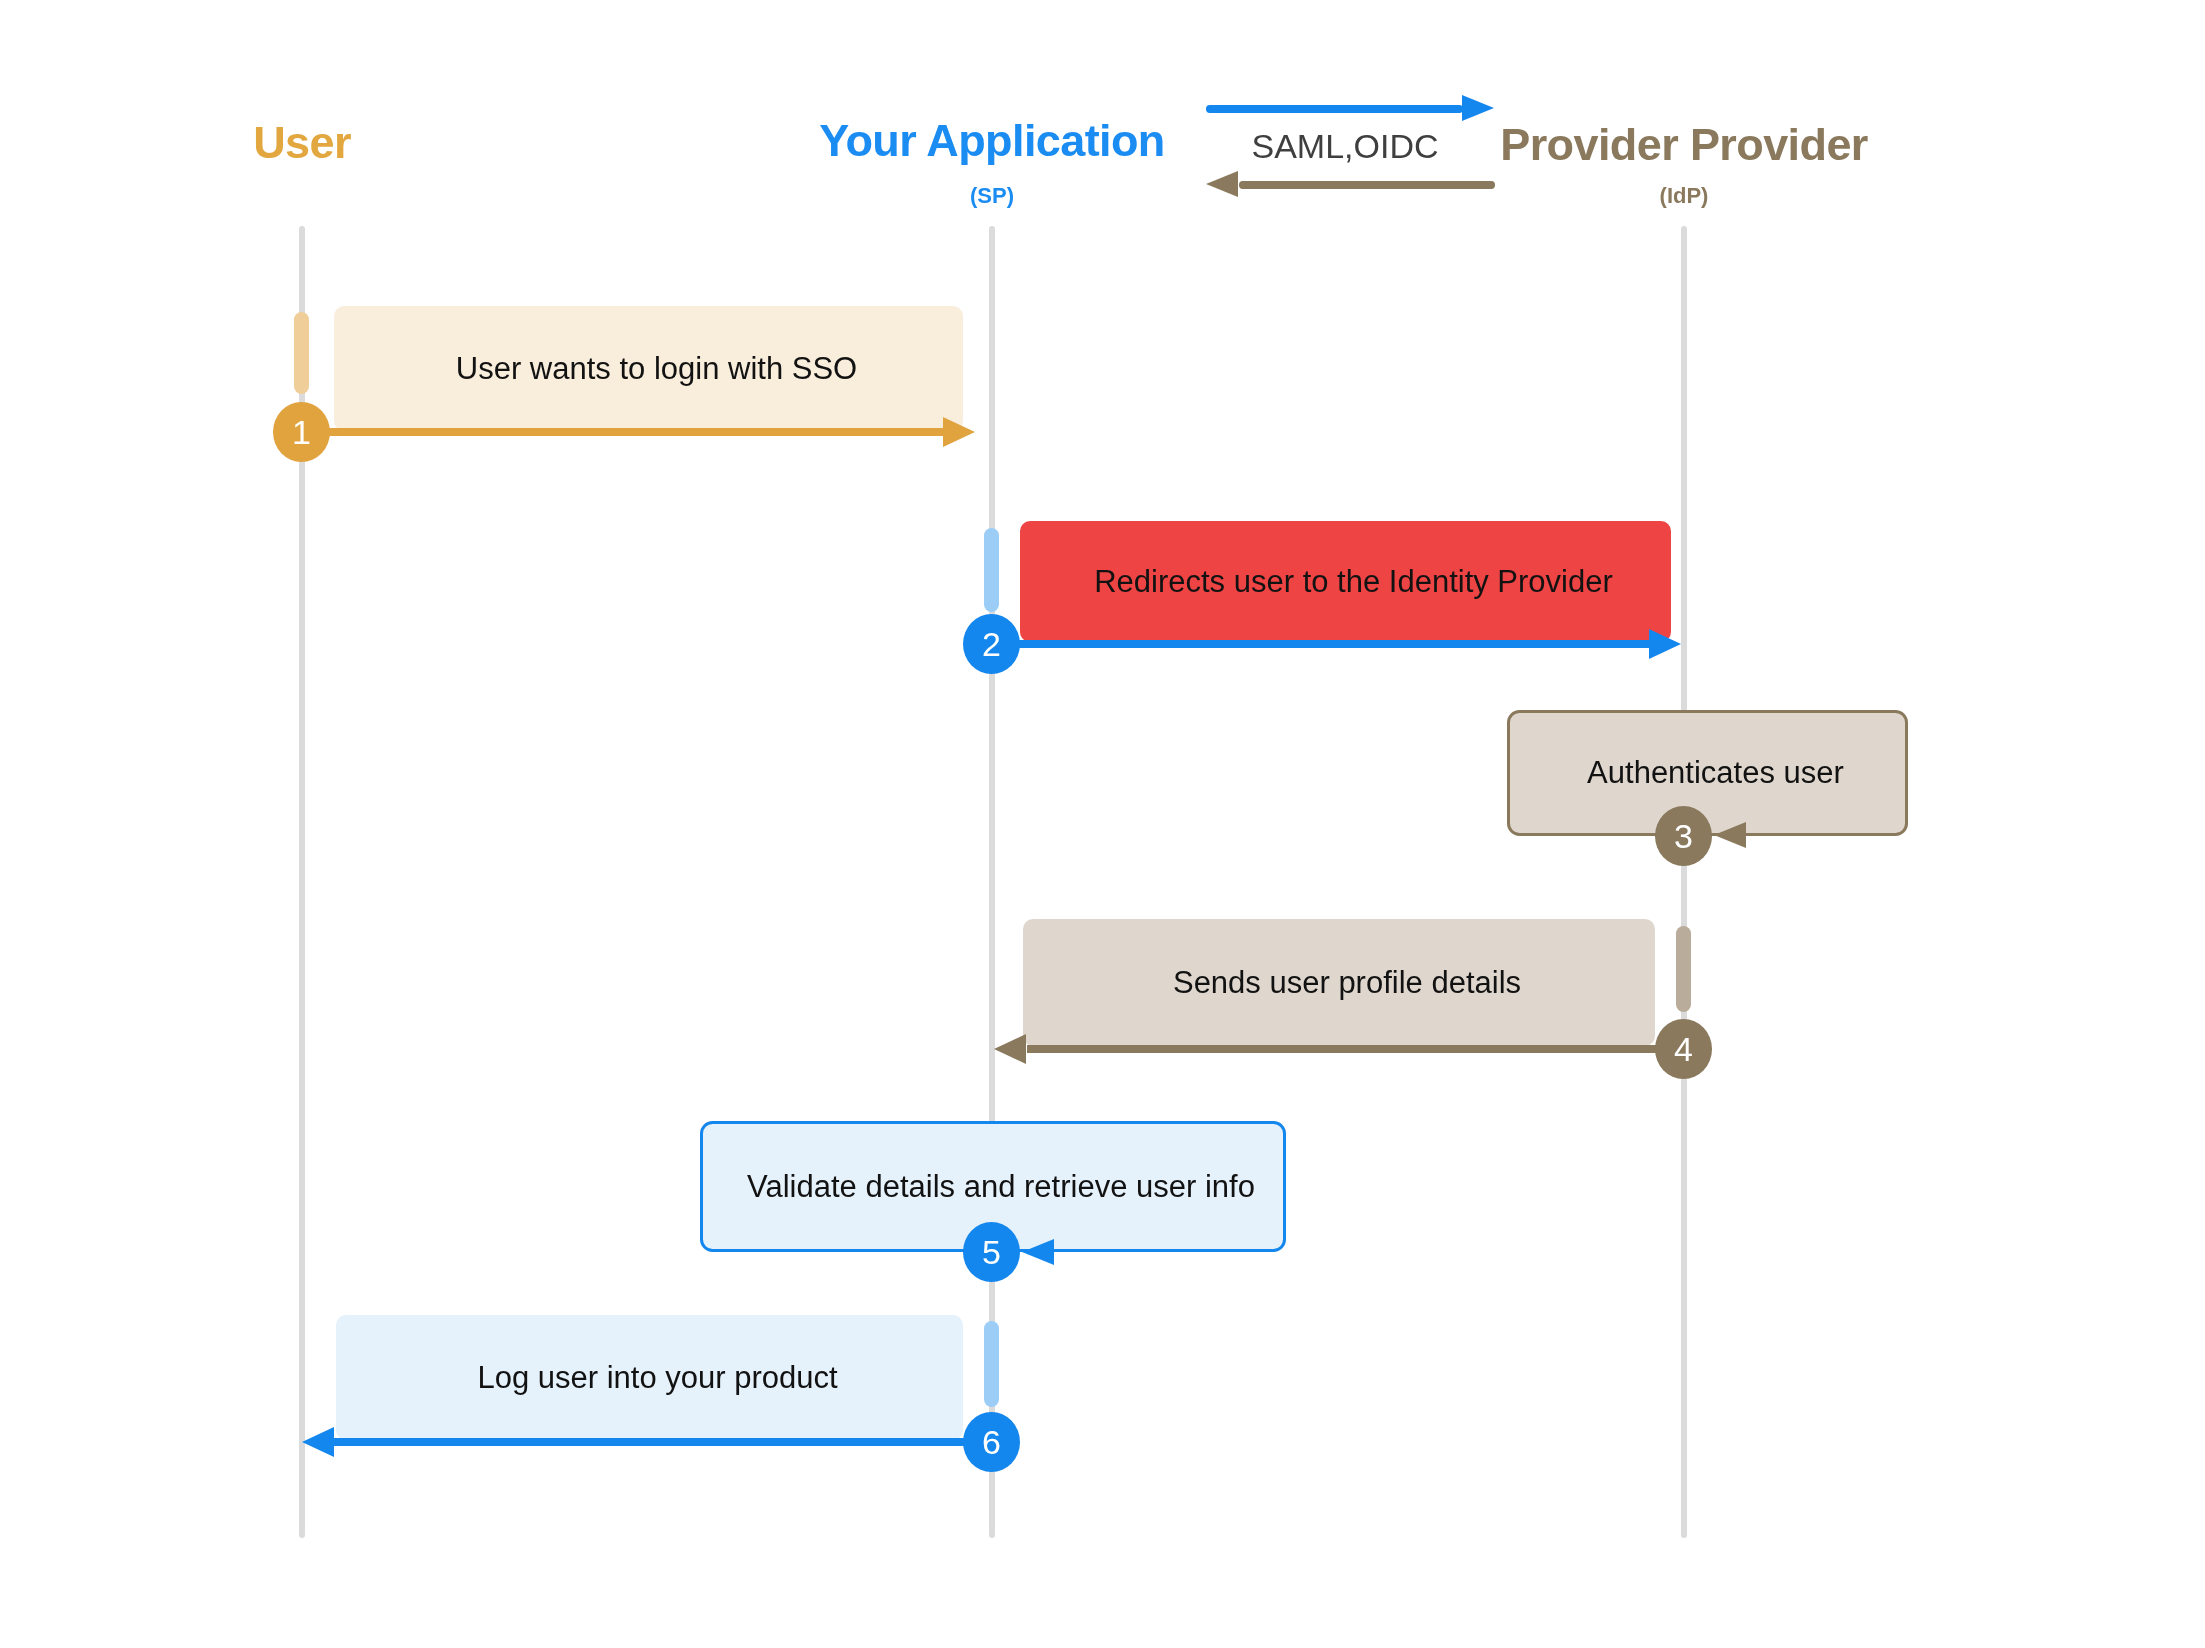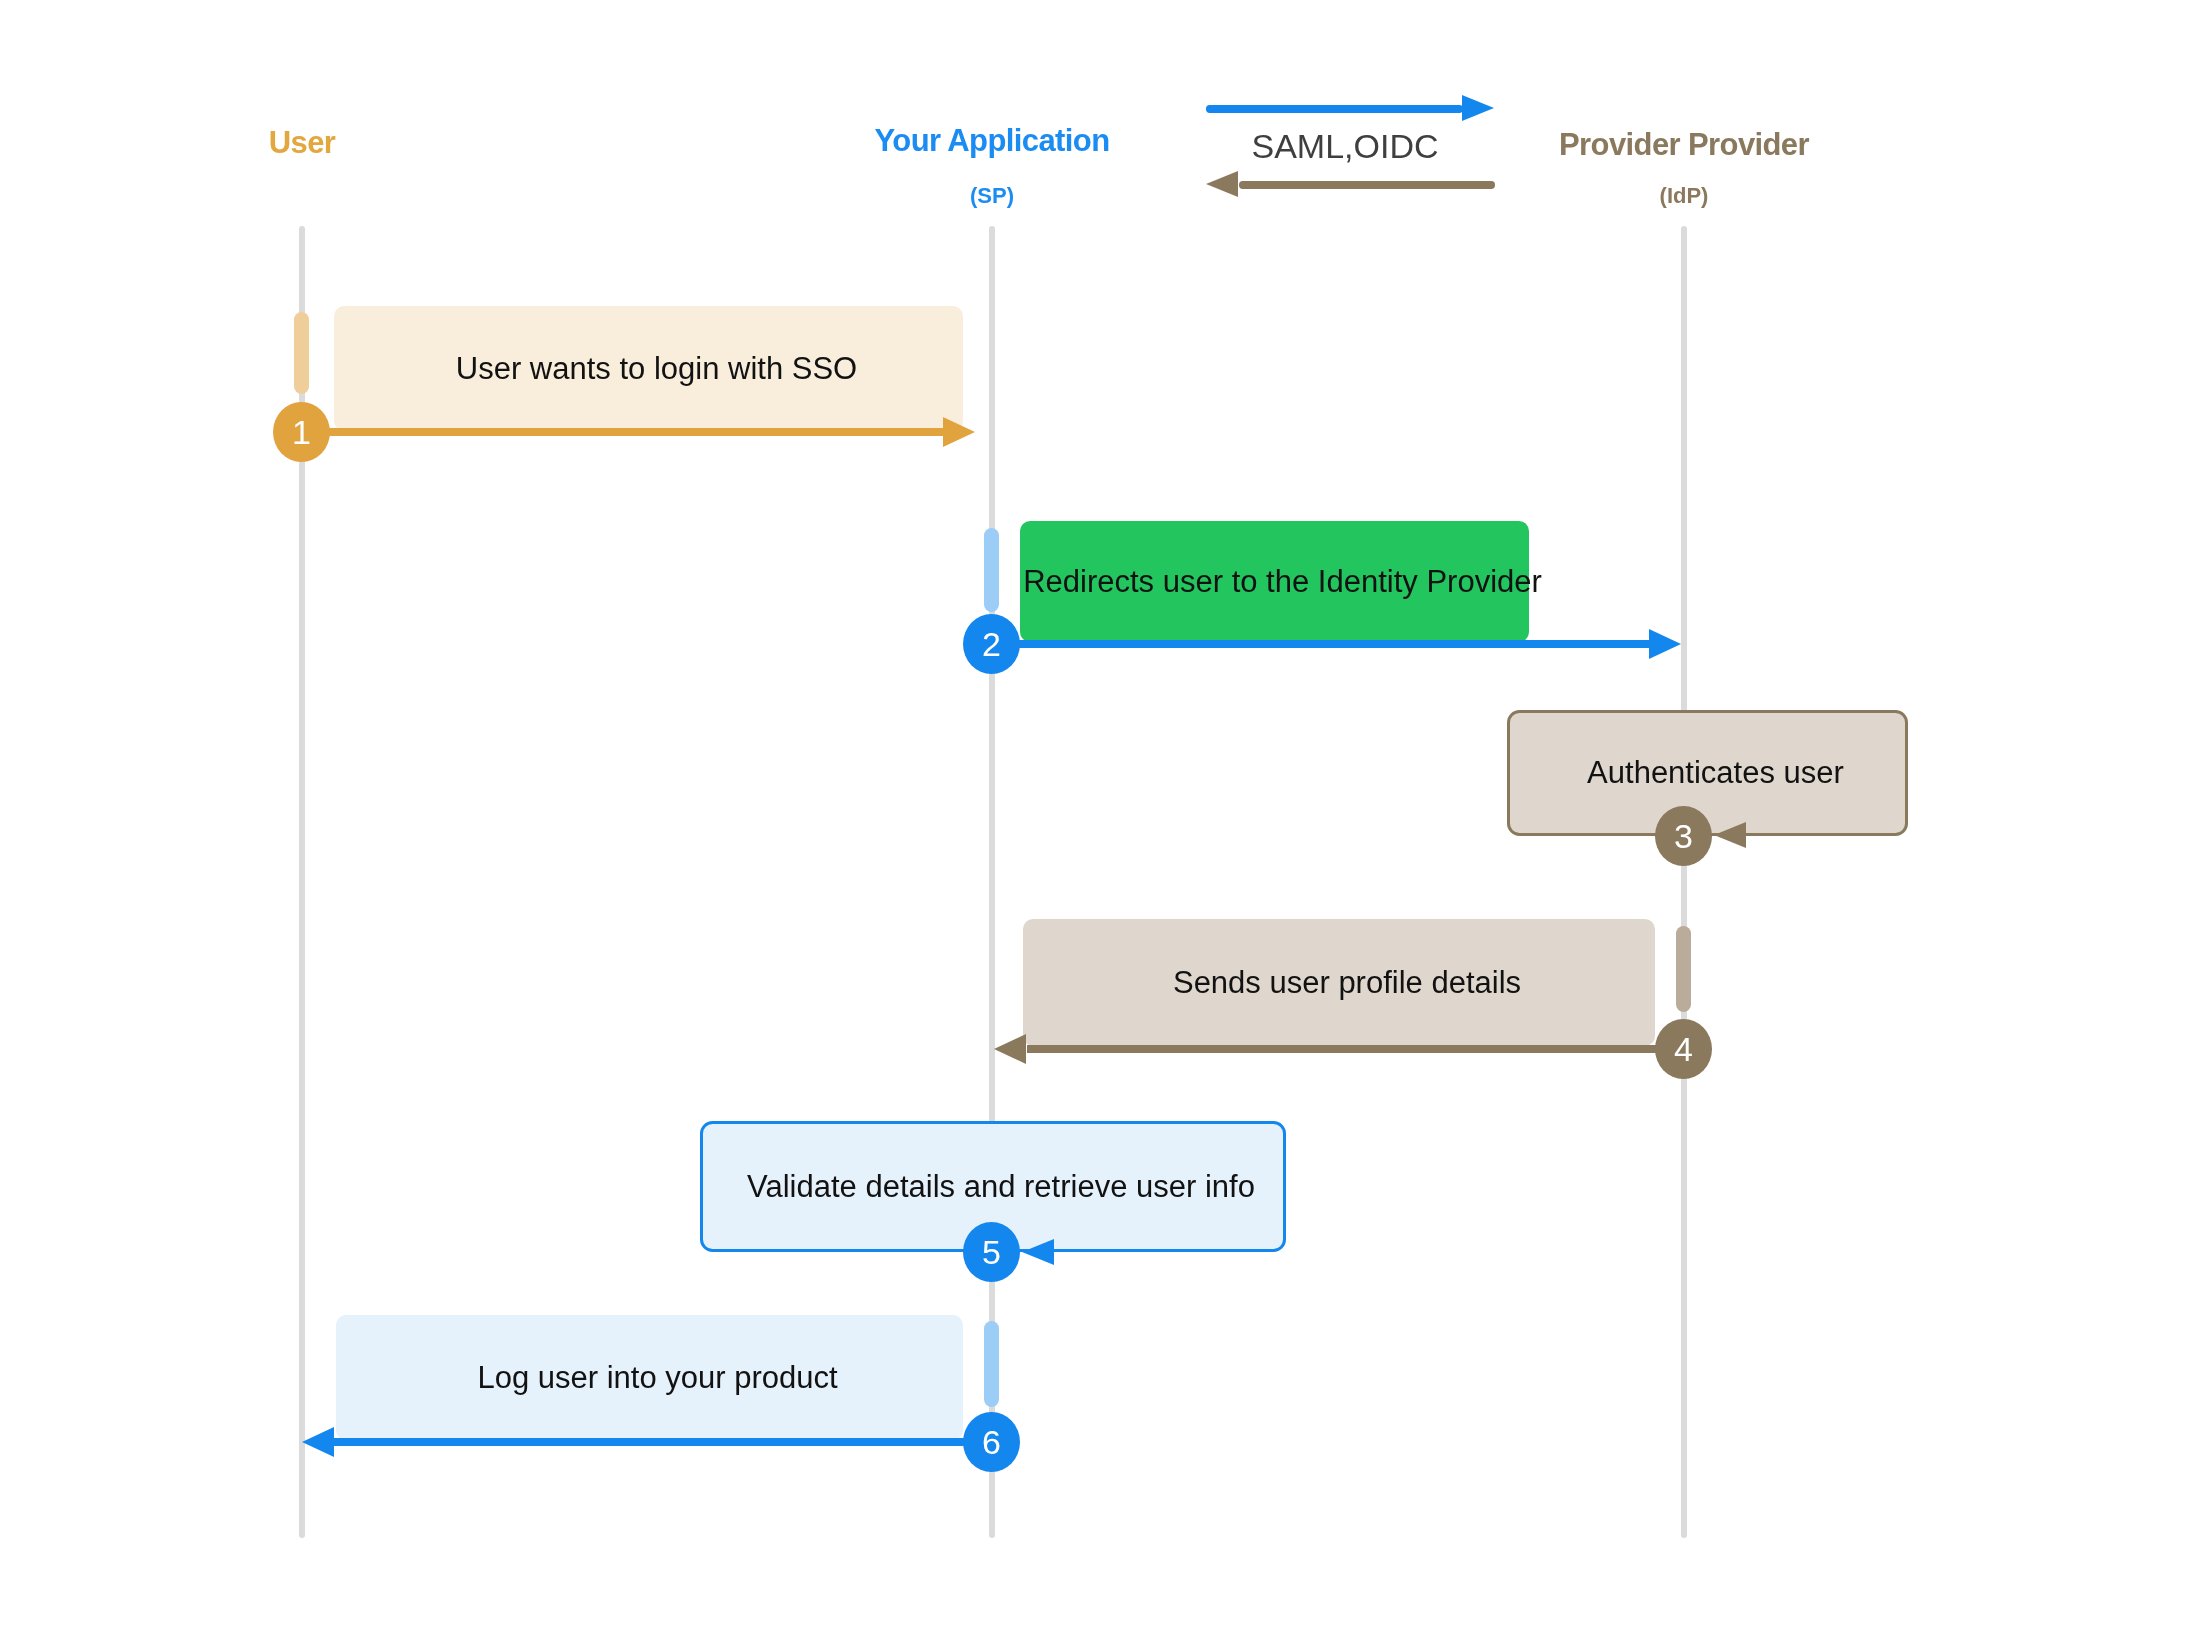--- a/index.html
+++ b/index.html
@@ -6,40 +6,40 @@
   .canvas{
     position:relative;width:2205px;height:1649px;background:#ffffff;overflow:hidden;
     font-family:"Liberation Sans", sans-serif;
   }
   
   .lifeline{position:absolute;top:226px;width:6.2px;height:1312px;background:#DBDBDB;border-radius:3.1px;z-index:1;}
   #lifeline-user{left:299px;}
   #lifeline-app{left:989px;}
   #lifeline-idp{left:1681px;}
   
-  .actor-name{position:absolute;transform:translate(-50%,-50%);font-size:31px;font-weight:700;letter-spacing:-0.6px;white-space:nowrap;z-index:5;}
+  .actor-name{position:absolute;transform:translate(-50%,-50%);font-size:45px;font-weight:700;letter-spacing:-0.6px;white-space:nowrap;z-index:5;}
   .actor-sub{position:absolute;transform:translate(-50%,-50%);font-size:22px;font-weight:700;white-space:nowrap;z-index:5;}
   #actor-user{left:302px;top:143px;color:#E2A73E;}
   #actor-app{left:992px;top:141px;color:#1B8CF2;}
   #actor-app-sub{left:992px;top:196px;color:#1B8CF2;}
   #actor-idp{left:1684px;top:145px;color:#8A795C;}
   #actor-idp-sub{left:1684px;top:196px;color:#8A795C;}
   
   .legend-line{position:absolute;height:7.5px;border-radius:3.7px;z-index:4;}
   #legend-line-blue{left:1206px;top:105px;width:257px;background:#1487EE;}
   #legend-line-brown{left:1239px;top:181px;width:256px;background:#8A795C;}
   .head{position:absolute;width:0;height:0;z-index:4;}
   #legend-head-blue{left:1462px;top:95px;border-top:13.7px solid transparent;border-bottom:13.7px solid transparent;border-left:32px solid #1487EE;}
   #legend-head-brown{left:1174px;top:171px;border-top:13.7px solid transparent;border-bottom:13.7px solid transparent;border-right:32px solid #8A795C;margin-left:32px;}
   #legend-label{position:absolute;left:1345px;top:146px;transform:translate(-50%,-50%);font-size:34px;font-weight:500;color:#3F3F3F;letter-spacing:0px;white-space:nowrap;z-index:5;}
   
   .msg-box{position:absolute;display:flex;align-items:center;justify-content:center;border-radius:10px;z-index:2;}
   .msg-text{font-size:31px;color:#121212;white-space:nowrap;margin-left:16px;}
   #s1-box{left:334px;top:306px;width:629px;height:125px;background:#F9EEDC;}
-  #s2-box{left:1020px;top:521px;width:509px;height:121px;background:#22c55e;}
+  #s2-box{left:1020px;top:521px;width:651px;height:121px;background:#ef4444;}
   #s3-box{left:1507px;top:710px;width:401px;height:126px;background:#DFD7CE;border:3.7px solid #8A795C;border-radius:12.5px;box-sizing:border-box;}
   #s4-box{left:1023px;top:919px;width:632px;height:127px;background:#DFD7CE;}
   #s5-box{left:700px;top:1121px;width:586px;height:131px;background:#E5F1FB;border:3.7px solid #1487EE;border-radius:12.5px;box-sizing:border-box;}
   #s6-box{left:336px;top:1315px;width:627px;height:125px;background:#E5F1FB;}
   
   .activation{position:absolute;width:15px;border-radius:7.5px;z-index:2;}
   #s1-act{left:294px;top:312px;height:82px;background:#F0CE99;}
   #s2-act{left:984px;top:528px;height:84px;background:#9BCDF7;}
   #s4-act{left:1676px;top:926px;height:86px;background:#B9AC9A;}
   #s6-act{left:984px;top:1321px;height:86px;background:#9BCDF7;}

